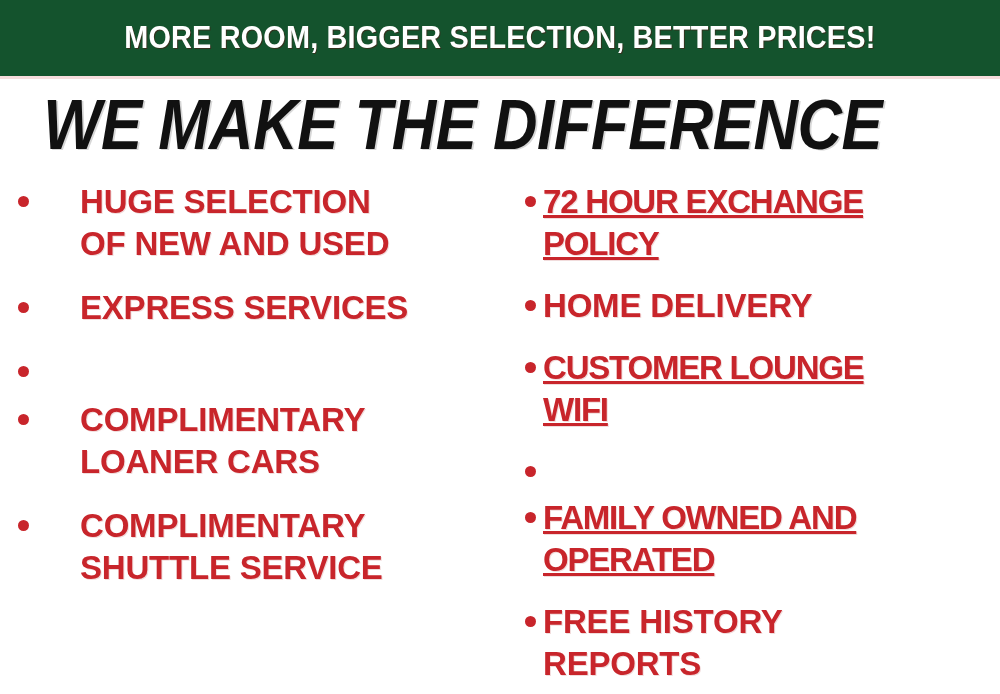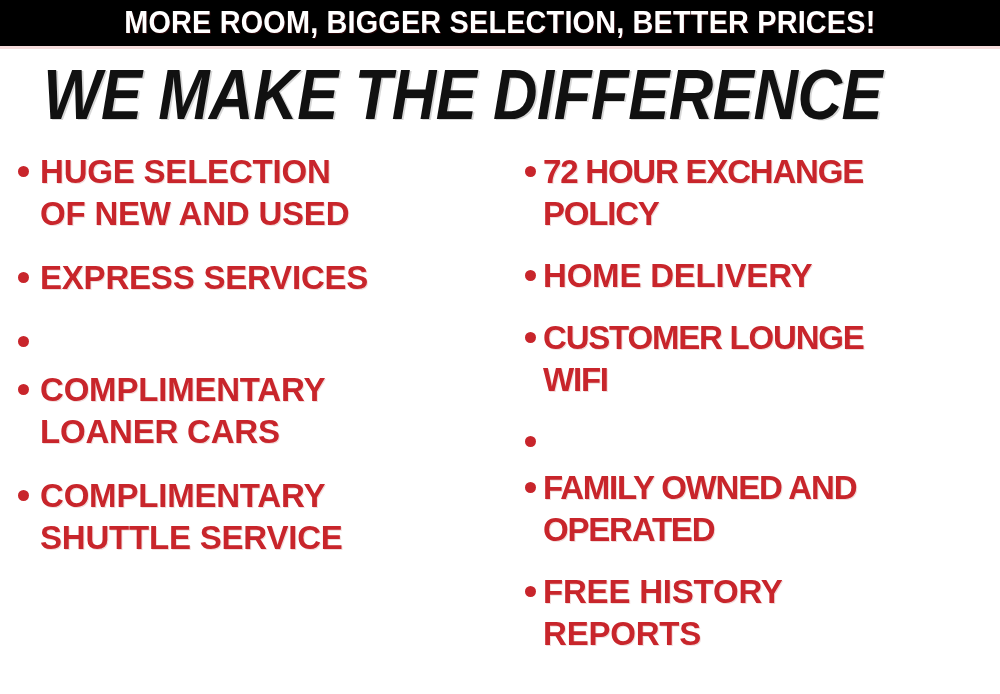--- a/index.html
+++ b/index.html
@@ -10,22 +10,22 @@
   body {
     width: 1000px;
     height: 694px;
     overflow: hidden;
     font-family: "Liberation Sans", sans-serif;
     -webkit-font-smoothing: antialiased;
   }
 
   .banner {
     width: 1000px;
-    height: 46px;
-    background: #000000;
+    height: 76px;
+    background: #14532d;
     display: flex;
     align-items: center;
     justify-content: center;
     box-sizing: border-box;
   }
   .banner-text {
     color: #ffffff;
     font-family: "Liberation Sans", sans-serif;
     font-weight: bold;
     font-size: 31px;
@@ -101,26 +101,28 @@
   }
   .bullet-text {
     color: #c8252b;
     font-family: "Liberation Sans", sans-serif;
     font-weight: bold;
     font-size: 33px;
     line-height: 42px;
     letter-spacing: -0.2px;
     white-space: pre-line;
     text-shadow: 1px 1px 0 rgba(180,60,60,0.18);
+    margin-left: 40px;
   }
   .col-right .bullet-text {
     margin-left: -4px;
   }
   .bullet-text.tight {
     letter-spacing: -1.2px;
+    text-decoration: underline;
   }
 </style>
 </head>
 <body>
 
 <div class="banner">
   <div class="banner-text">MORE ROOM, BIGGER SELECTION, BETTER PRICES!</div>
 </div>
 <div class="banner-underline"></div>
 

